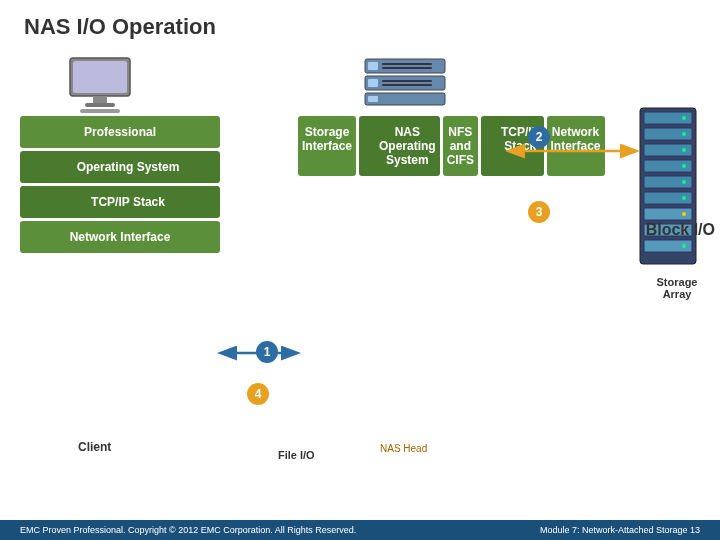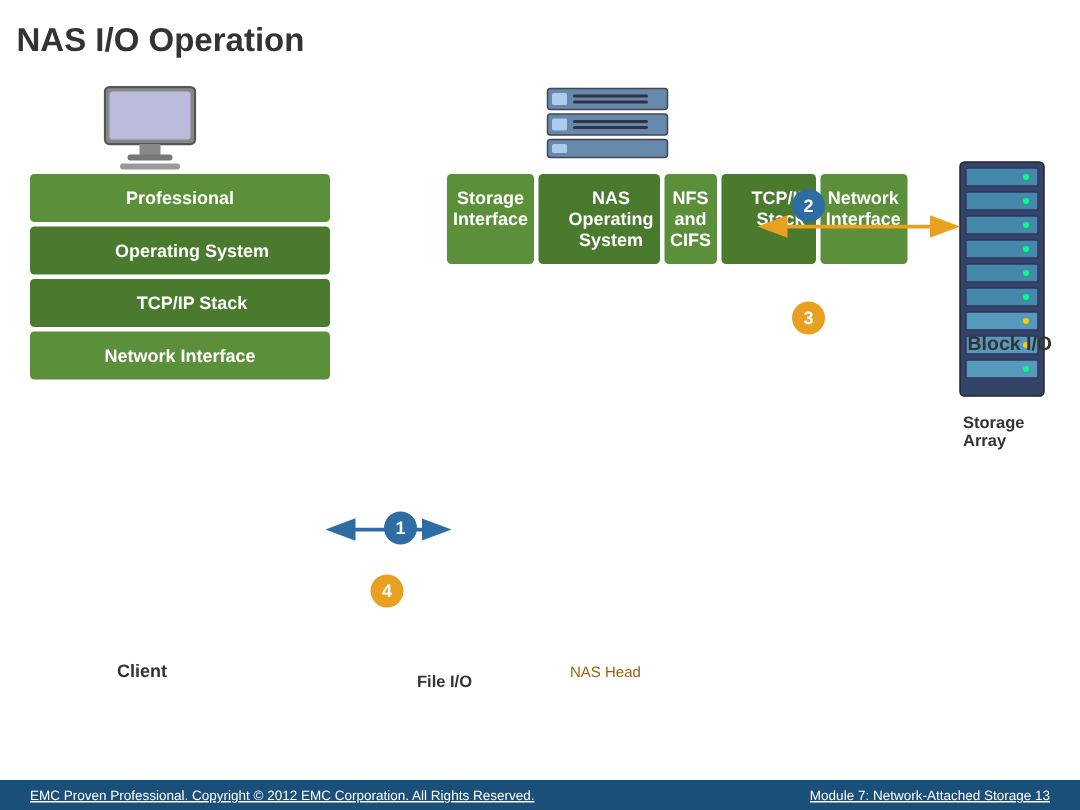--- a/index.html
+++ b/index.html
@@ -9,37 +9,36 @@
       background: #ffffff;
       font-family: Arial, sans-serif;
       overflow: hidden;
       position: relative;
     }
 
     .page-title {
       font-size: 22px;
       font-weight: bold;
       color: #333;
-      padding: 14px 20px 6px 11px;
+      padding: 14px 20px 6px 24px;
     }
 
     
     .footer {
       position: absolute;
       bottom: 0;
       left: 0;
       right: 0;
       background: #1a4f7a;
       color: white;
       font-size: 9px;
       padding: 5px 20px;
       display: flex;
       justify-content: space-between;
       align-items: center;
-      text-decoration: underline;
     }
 
     
     .diagram-container {
       position: relative;
       width: 720px;
       height: 460px;
       margin-top: 0;
     }
 
@@ -148,31 +147,33 @@
     }
 
     
     .storagearray-label {
       position: absolute;
       right: 8px;
       top: 230px;
       font-size: 11px;
       font-weight: bold;
       color: #333;
+      text-align: center;
       width: 70px;
     }
 
     
     .blockio-label {
       position: absolute;
       right: 5px;
       top: 175px;
-      font-size: 13px;
-      font-weight: bold;
-      color: #333;
+      font-size: 16px;
+      font-weight: bold;
+      color: #333;
+      text-align: right;
       width: 70px;
     }
 
     
     .fileio-label {
       position: absolute;
       left: 234px;
       bottom: 45px;
       font-size: 11px;
       font-weight: bold;

